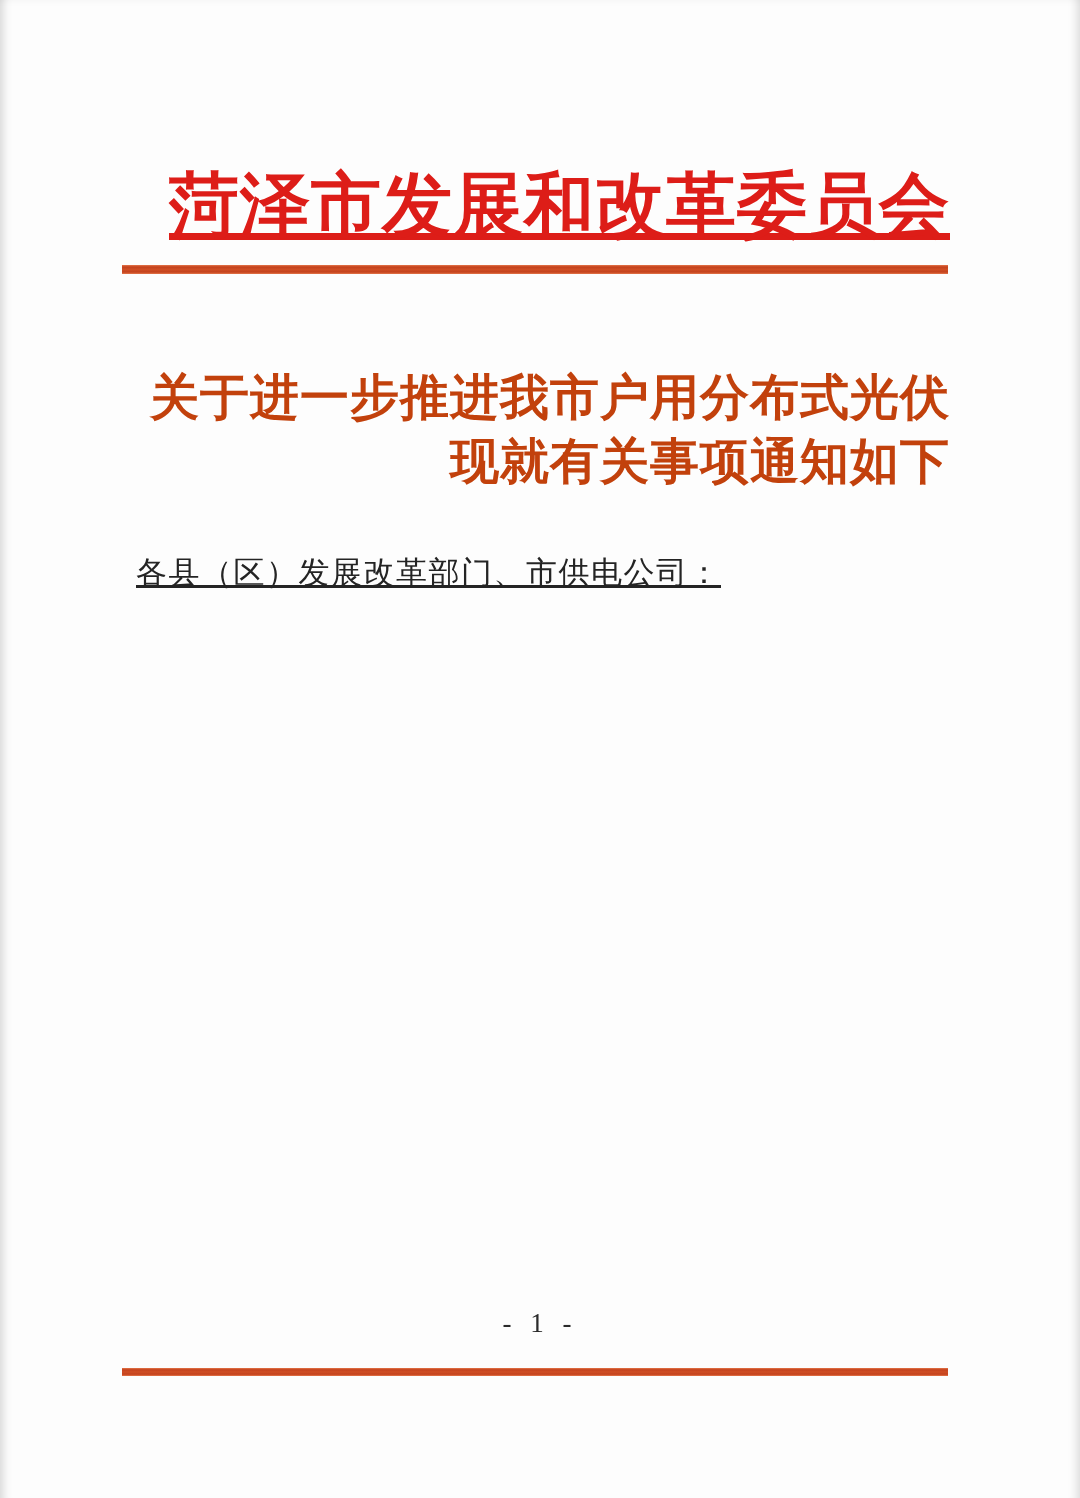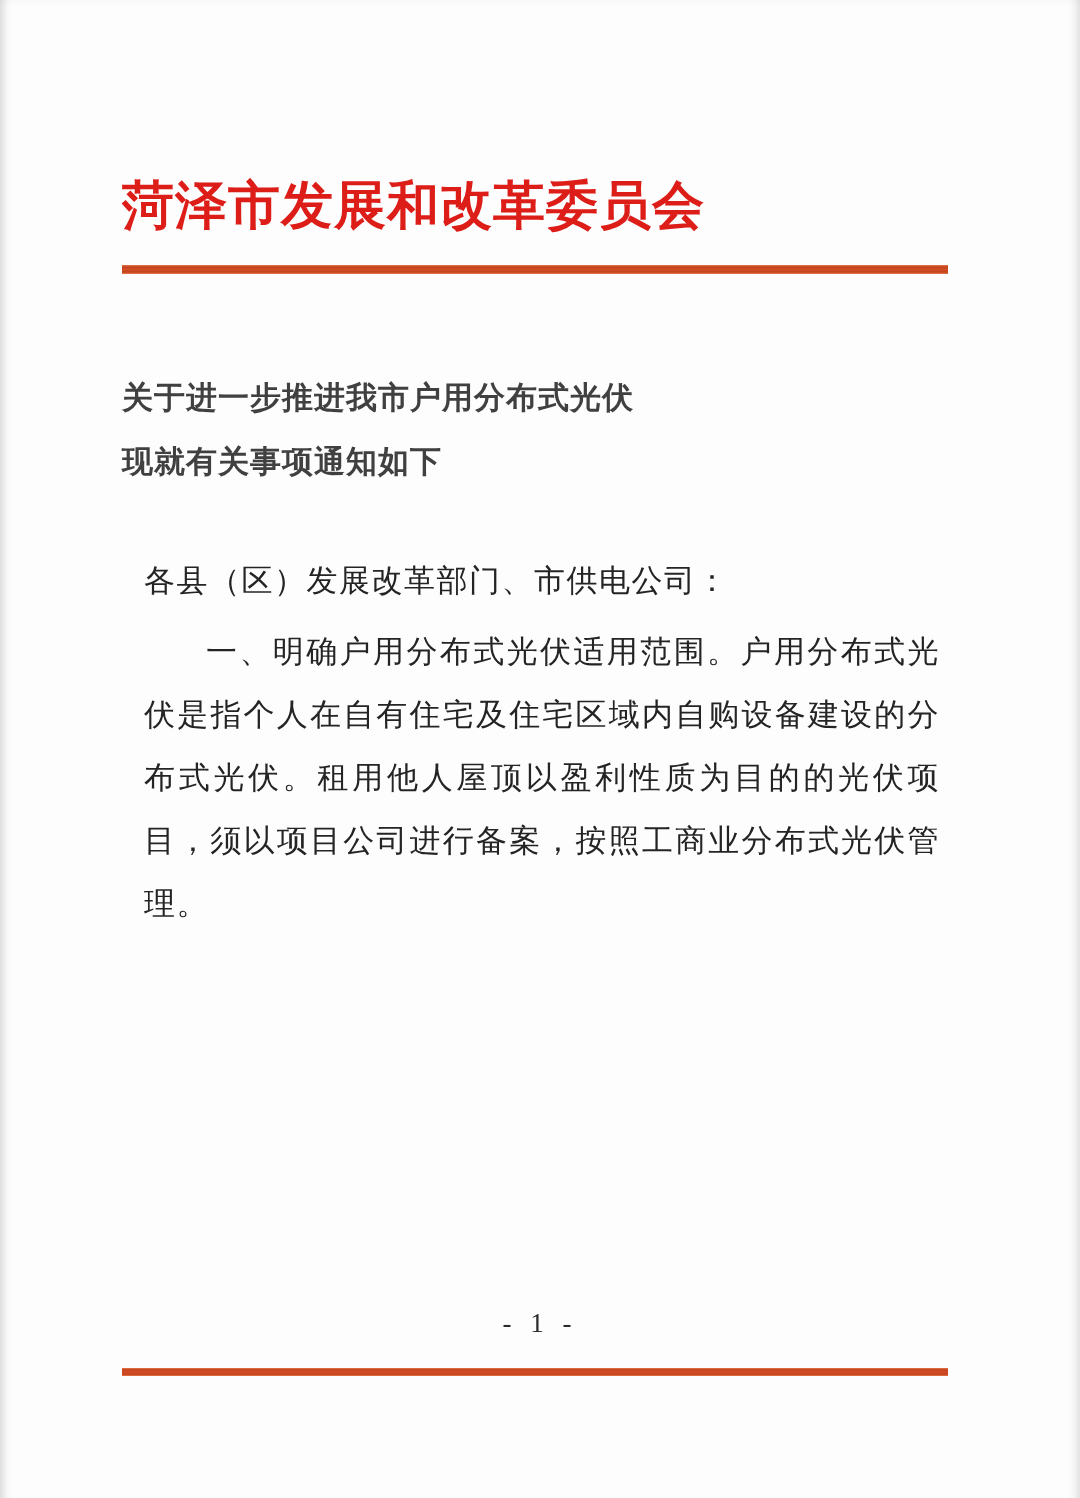--- a/index.html
+++ b/index.html
@@ -18,67 +18,69 @@
     box-shadow:
       inset 12px 0 10px -9px rgba(0,0,0,0.16),
       inset -12px 0 10px -9px rgba(0,0,0,0.14),
       inset 0 8px 10px -9px rgba(0,0,0,0.06);
   }
   .org-name {
     position: absolute;
     top: 152px;
     left: 122px;
     right: 130px;
-    text-align: left;
-    font-size: 52px;
+    text-align: right;
+    font-size: 70px;
     line-height: 108px;
     font-weight: bold;
     color: #dd1d18;
     letter-spacing: 1px;
     white-space: nowrap;
+    text-decoration: underline;
   }
   .red-rule {
     position: absolute;
     left: 122px;
     right: 132px;
     height: 9px;
     background: linear-gradient(to bottom,
       #e4764a 0%,
       #c4421d 22%,
       #cf4e24 50%,
       #c4421d 78%,
       #e4764a 100%);
   }
   .red-rule.top { top: 265px; }
   .red-rule.bottom { top: 1368px; height: 8px; }
   .doc-title {
     position: absolute;
     top: 366px;
     left: 122px;
     right: 130px;
-    text-align: left;
+    text-align: right;
     font-weight: bold;
-    font-size: 31px;
+    font-size: 49px;
     line-height: 64px;
-    color: #404040;
+    color: #c2410c;
     letter-spacing: 1px;
   }
   .doc-body {
     position: absolute;
     top: 541px;
     left: 136px;
     width: 812px;
     font-size: 31px;
     line-height: 63px;
     color: #242424;
     text-align: justify;
     letter-spacing: 1.5px;
   }
   .doc-body p {
-    margin: 8px;
+    margin: 0;
+    text-decoration: underline;
   }
   .doc-body p.indent {
     text-indent: 2em;
   }
   .page-number {
     position: absolute;
     top: 1308px;
     left: 0;
     right: 0;
     text-align: center;
@@ -96,20 +98,19 @@
 
   <div class="red-rule top"></div>
 
   <div class="doc-title">
     <div>关于进一步推进我市户用分布式光伏</div>
     <div>现就有关事项通知如下</div>
   </div>
 
   <div class="doc-body">
     <p>各县（区）发展改革部门、市供电公司：</p>
-    <p class="indent">一、明确户用分布式光伏适用范围。户用分布式光伏是指个人在自有住宅及住宅区域内自购设备建设的分布式光伏。租用他人屋顶以盈利性质为目的的光伏项目，须以项目公司进行备案，按照工商业分布式光伏管理。</p>
   </div>
 
   <div class="page-number">- 1 -</div>
 
   <div class="red-rule bottom"></div>
 
 </div>
 
 </body></html>

